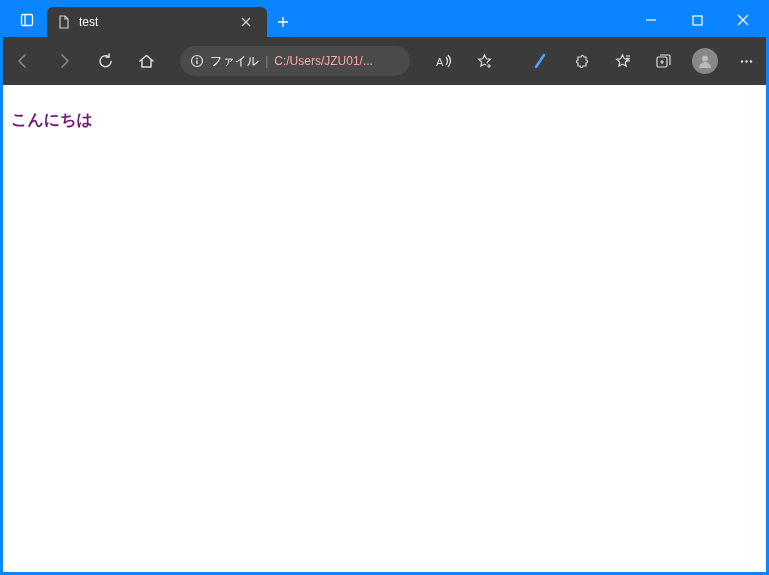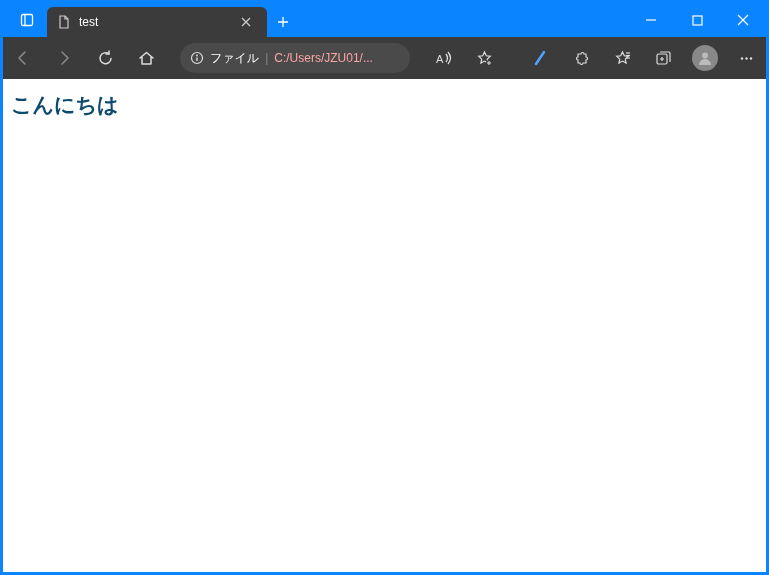--- a/index.html
+++ b/index.html
@@ -7,31 +7,31 @@
   .window { width: 769px; height: 575px; background: #ffffff; border: 3px solid #0a84ff; display: flex; flex-direction: column; }
   .titlebar { height: 34px; background: #0a84ff; display: flex; align-items: flex-start; }
   .tabstrip { height: 34px; display: flex; align-items: flex-end; padding-left: 4px; }
   .tab-spacer-btn { width: 40px; height: 34px; display:flex; align-items:center; justify-content:center; color:#fff; }
   .tab { height: 30px; background: #3b3b3b; color: #fff; display: flex; align-items: center; padding: 0 10px; border-radius: 6px 6px 0 0; min-width: 220px; gap: 8px; font-size: 12px; }
   .tab .title { flex: 1; }
   .tab .close { width: 16px; text-align: center; color:#ccc; }
   .new-tab { width: 32px; height: 30px; color: #fff; display:flex; align-items:center; justify-content:center; font-size:16px; }
   .win-controls { margin-left: auto; display: flex; }
   .win-btn { width: 46px; height: 34px; display:flex; align-items:center; justify-content:center; color:#fff; }
-  .toolbar { height: 42px; background: #3b3b3b; display:flex; align-items:center; padding: 17px 6px; gap:14px; }
+  .toolbar { height: 48px; background: #3b3b3b; display:flex; align-items:center; padding: 17px 6px; gap:14px; }
   .tool-btn { width: 38px; height: 34px; display:flex; align-items:center; justify-content:center; color:#ccc; border-radius:4px; }
   .tool-btn.disabled { color:#777; }
   .addressbar { flex: 0 0 230px; height: 30px; background: #4a4a4a; border-radius: 15px; display:flex; align-items:center; padding: 0 10px; gap:6px; color:#ddd; font-size:12px; margin: 0 6px; overflow:hidden; }
   .addressbar .divider { color:#888; }
   .addressbar .scheme { color:#fff; white-space:nowrap; }
   .addressbar .path { color:#fca5a5; white-space:nowrap; flex:1; overflow:hidden; text-overflow:ellipsis; }
   .spacer { flex:1; }
   .avatar { width:26px; height:26px; border-radius:50%; background:#888; display:flex; align-items:center; justify-content:center; }
   .content { flex:1; background:#fff; padding: 12px 8px; overflow:auto; }
-  .content h1 { font-size: 21px; font-weight: bold; color:#0c4a6e; font-family: Meiryo, "Yu Gothic", sans-serif; }
+  .content h1 { font-size: 16px; font-weight: bold; color:#701a75; font-family: Meiryo, "Yu Gothic", sans-serif; margin-top: 13px; }
   svg { display:block; }
 </style>
 </head>
 <body>
 
 <div class="window">
 
   <div class="titlebar">
     <div class="tabstrip">
       <div class="tab-spacer-btn">

